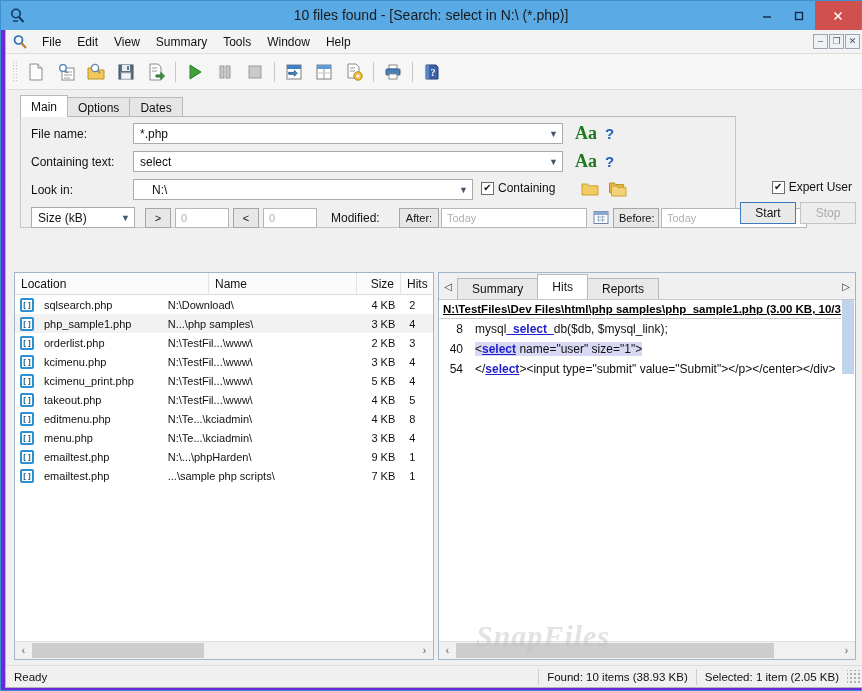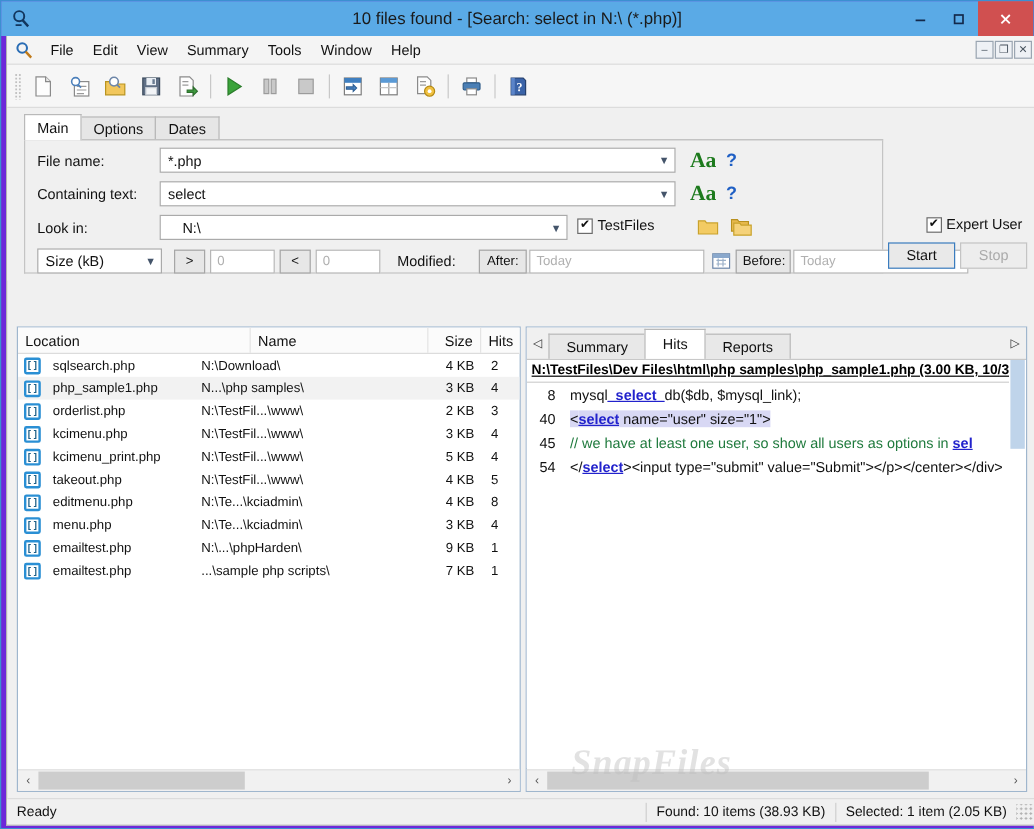--- a/index.html
+++ b/index.html
@@ -428,21 +428,21 @@
         </div>
 
         <div class="row" style="top:62px;">
           <div class="lbl" style="left:10px;">Look in:</div>
           <div class="combo" style="left:112px; width:340px;">
             <div class="val" style="padding-left:18px;">N:\</div>
             <div class="arrow">▼</div>
           </div>
           <div class="chk" style="left:460px; top:2px;">
             <span class="chkbox">✔</span>
-            <span>TestFiles</span>
+            <span>Containing</span>
           </div>
           <div style="position:absolute; left:560px; top:2px;">
             <svg width="18" height="16" viewBox="0 0 18 16">
               <path d="M1 3 h5.5 l1.3 1.8 h9.2 v9.2 h-16 z" fill="#f3cb63" stroke="#c9a22c"></path>
             </svg>
           </div>
           <div style="position:absolute; left:588px; top:2px;">
             <svg width="18" height="16" viewBox="0 0 18 16">
               <path d="M0.5 2 h5 l1.2 1.6 h8 v8 h-14.2 z" fill="#e6b84c" stroke="#b8901f"></path>
               <path d="M2.5 5 h5 l1.2 1.6 h8.3 v8.4 h-14.5 z" fill="#f5d27a" stroke="#c9a22c"></path>
@@ -595,24 +595,20 @@
           <div id="hit-lines">
               <div class="hit-line">
                 <span class="hit-no">8</span>
                 <span class="hit-txt"><span>        mysql</span><span class="kw">_select_</span><span>db($db, $mysql_link);</span></span>
               </div>
               <div class="hit-line">
                 <span class="hit-no">40</span>
                 <span class="hit-txt"><span class="hl">      &lt;</span><span class="kw hl">select</span><span class="hl"> name="user" size="1"&gt;</span></span>
               </div>
               <div class="hit-line">
-                <span class="hit-no">45</span>
-                <span class="hit-txt"><span class="cmt">           // we have at least one user, so show all users as options in </span><span class="kw">sel</span></span>
-              </div>
-              <div class="hit-line">
                 <span class="hit-no">54</span>
                 <span class="hit-txt"><span>      &lt;/</span><span class="kw">select</span><span>&gt;&lt;input type="submit" value="Submit"&gt;&lt;/p&gt;&lt;/center&gt;&lt;/div&gt;</span></span>
               </div>
             </div>
         </div>
 
         <div id="rp-vscroll">
           <div id="rp-vthumb"></div>
         </div>
 

